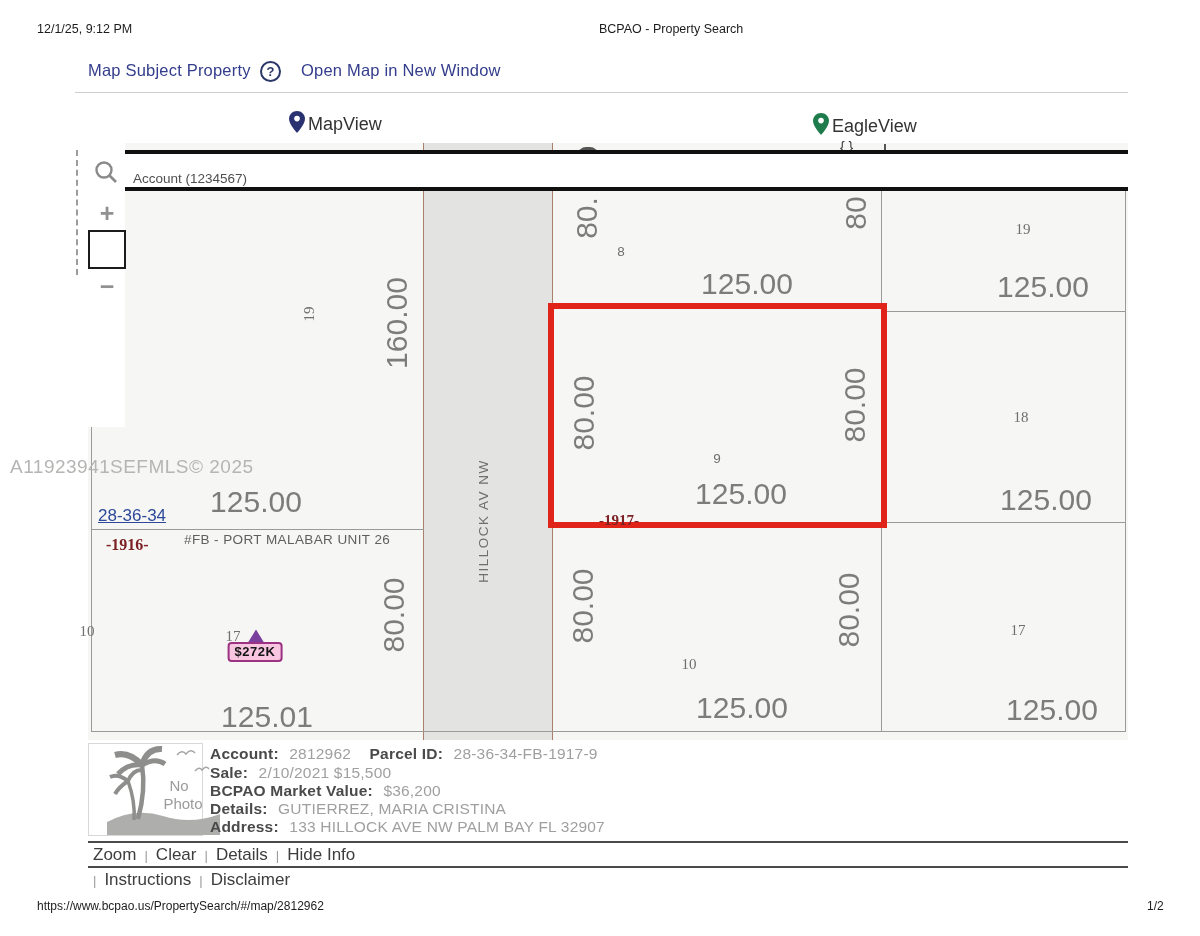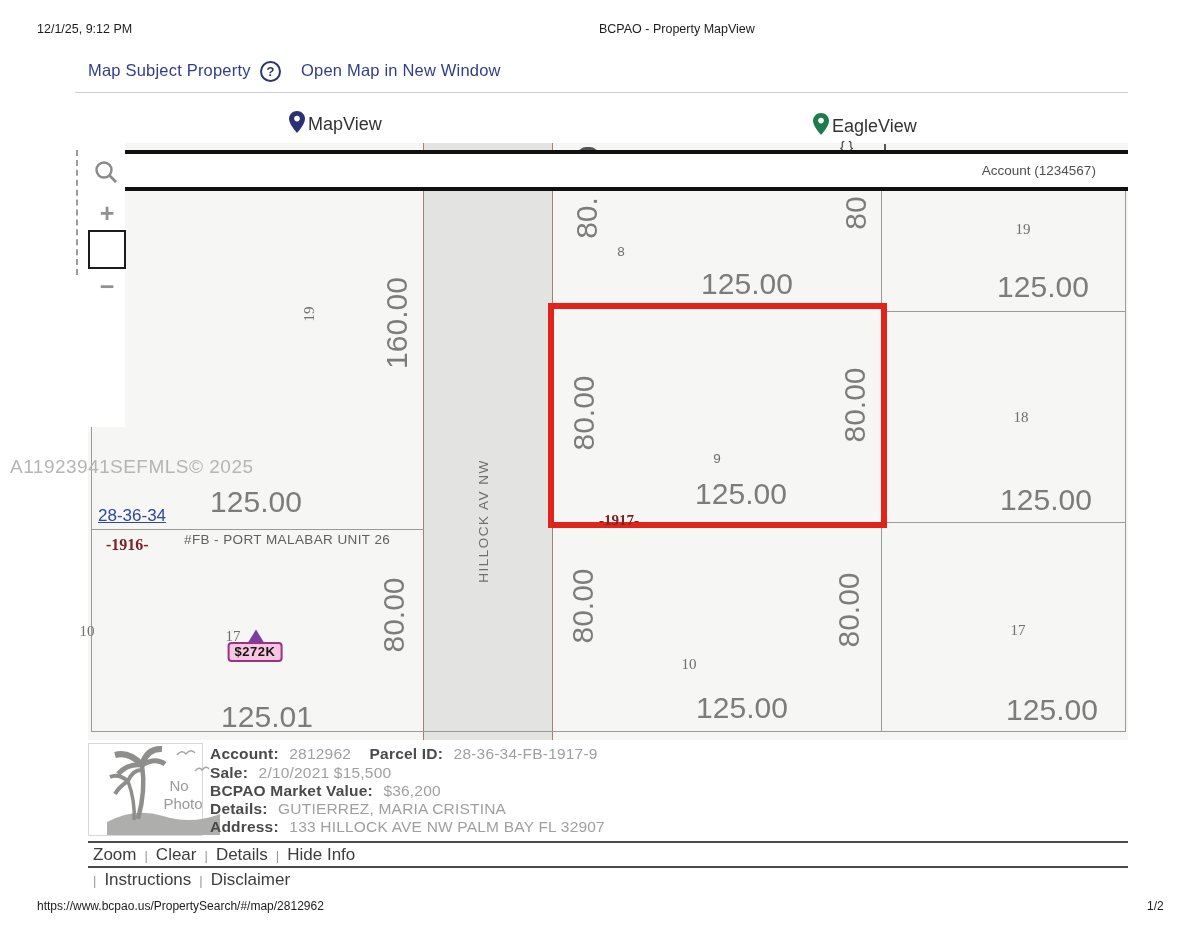--- a/index.html
+++ b/index.html
@@ -21,37 +21,37 @@
   .redlot{left:460px;top:160px;width:339px;height:225px;border:6px solid #e0241a;box-sizing:border-box;z-index:3;background:transparent;}
   .plat{font-family:"Liberation Serif",serif;font-weight:700;color:#7c2125;}
   .seclink{font-size:17px;color:#2d4a9a;text-decoration:underline;cursor:pointer;}
   .subdiv{font-size:13.5px;color:#5f5f5f;letter-spacing:.4px;}
   .wm{font-size:19px;color:#b5b5b3;letter-spacing:.5px;z-index:4;}
   .badge{background:#f8c6e0;border:2px solid #9c3282;border-radius:4px;padding:0 5px;font-size:13px;font-weight:700;color:#151515;letter-spacing:.5px;line-height:16px;}
   .tri{width:0;height:0;border-left:8px solid transparent;border-right:8px solid transparent;border-bottom:13px solid #7b3f9e;}
   .rail{left:78px;top:143px;width:47px;height:284px;background:#fff;z-index:10;}
   .raildash{left:76px;top:150px;width:0;height:125px;border-left:2px dashed #9c9c9c;z-index:10;}
   .searchstrip{left:125px;top:150px;width:1003px;height:41px;background:#fff;border-top:4px solid #101010;border-bottom:4px solid #101010;box-sizing:border-box;z-index:10;}
-  .searchstrip input{border:none;outline:none;width:96%;height:100%;font-family:"Liberation Sans",sans-serif;font-size:13.5px;color:#333;padding:0 0 0 8px;background:transparent;text-align:right;}
+  .searchstrip input{border:none;outline:none;width:96%;height:100%;font-family:"Liberation Sans",sans-serif;font-size:13.5px;color:#333;padding:8px 0 0 8px;background:transparent;}
   .searchstrip input::placeholder{color:#4f4f4f;opacity:1;}
   .zoombtn{position:absolute;z-index:11;color:#919191;font-weight:700;cursor:pointer;text-align:center;}
   .sqbtn{left:88px;top:230px;width:38px;height:39px;background:#fff;border:2.5px solid #1b1b1b;box-sizing:border-box;z-index:11;cursor:pointer;}
   .infolabel{color:#4a4a4a;font-weight:600;}
   .infoval{color:#9f9f9f;font-weight:400;}
   .inforow{position:absolute;left:210px;font-size:15.5px;white-space:nowrap;letter-spacing:.2px;}
   .frule{left:88px;width:1040px;height:2px;background:#4a4a4a;}
   .flink{font-size:17px;color:#3d3d3d;cursor:pointer;}
   .fsep{color:#999;font-size:13px;padding:0 8px;}
   .z4{z-index:4;}
 </style>
 </head>
 <body>
 
 <div class="abs hdr-small" style="left:37px;top:22px;">12/1/25, 9:12 PM</div>
-<div class="abs hdr-small" style="left:599px;top:22px;">BCPAO - Property MapView</div>
+<div class="abs hdr-small" style="left:599px;top:22px;">BCPAO - Property Search</div>
 
 <span class="abs toplink" style="left:88px;top:61px;">Map Subject Property</span>
 <span class="abs" style="left:260px;top:61px;width:21px;height:21px;border:2px solid #2a3767;border-radius:50%;box-sizing:border-box;text-align:center;font-size:13px;line-height:17px;font-weight:700;color:#2a3767;cursor:pointer;">?</span>
 <span class="abs toplink" style="left:301px;top:61px;">Open Map in New Window</span>
 <div class="abs hr" style="left:75px;top:92px;width:1053px;"></div>
 
 <span class="abs" style="left:289px;top:111px;">
   <svg width="16" height="22" viewBox="0 0 16 22">
       <path d="M8 0C3.6 0 0 3.5 0 7.8 0 13.6 8 22 8 22s8-8.4 8-14.2C16 3.5 12.4 0 8 0z" fill="#2b3272"></path>
       <circle cx="8" cy="7.6" r="2.8" fill="#fff"></circle>

